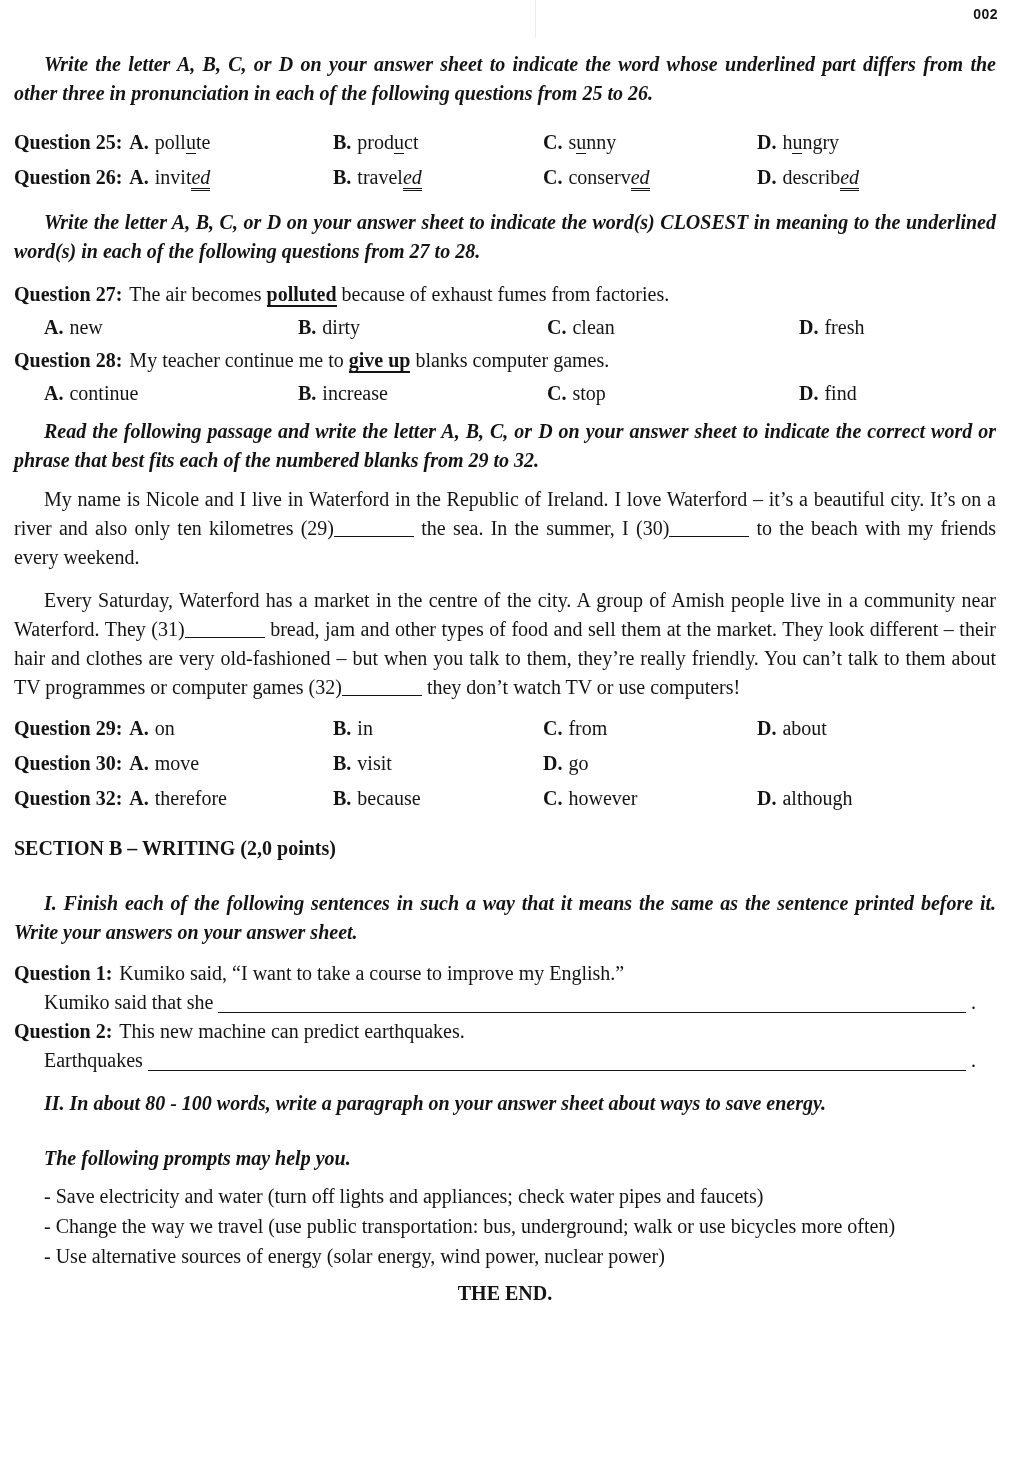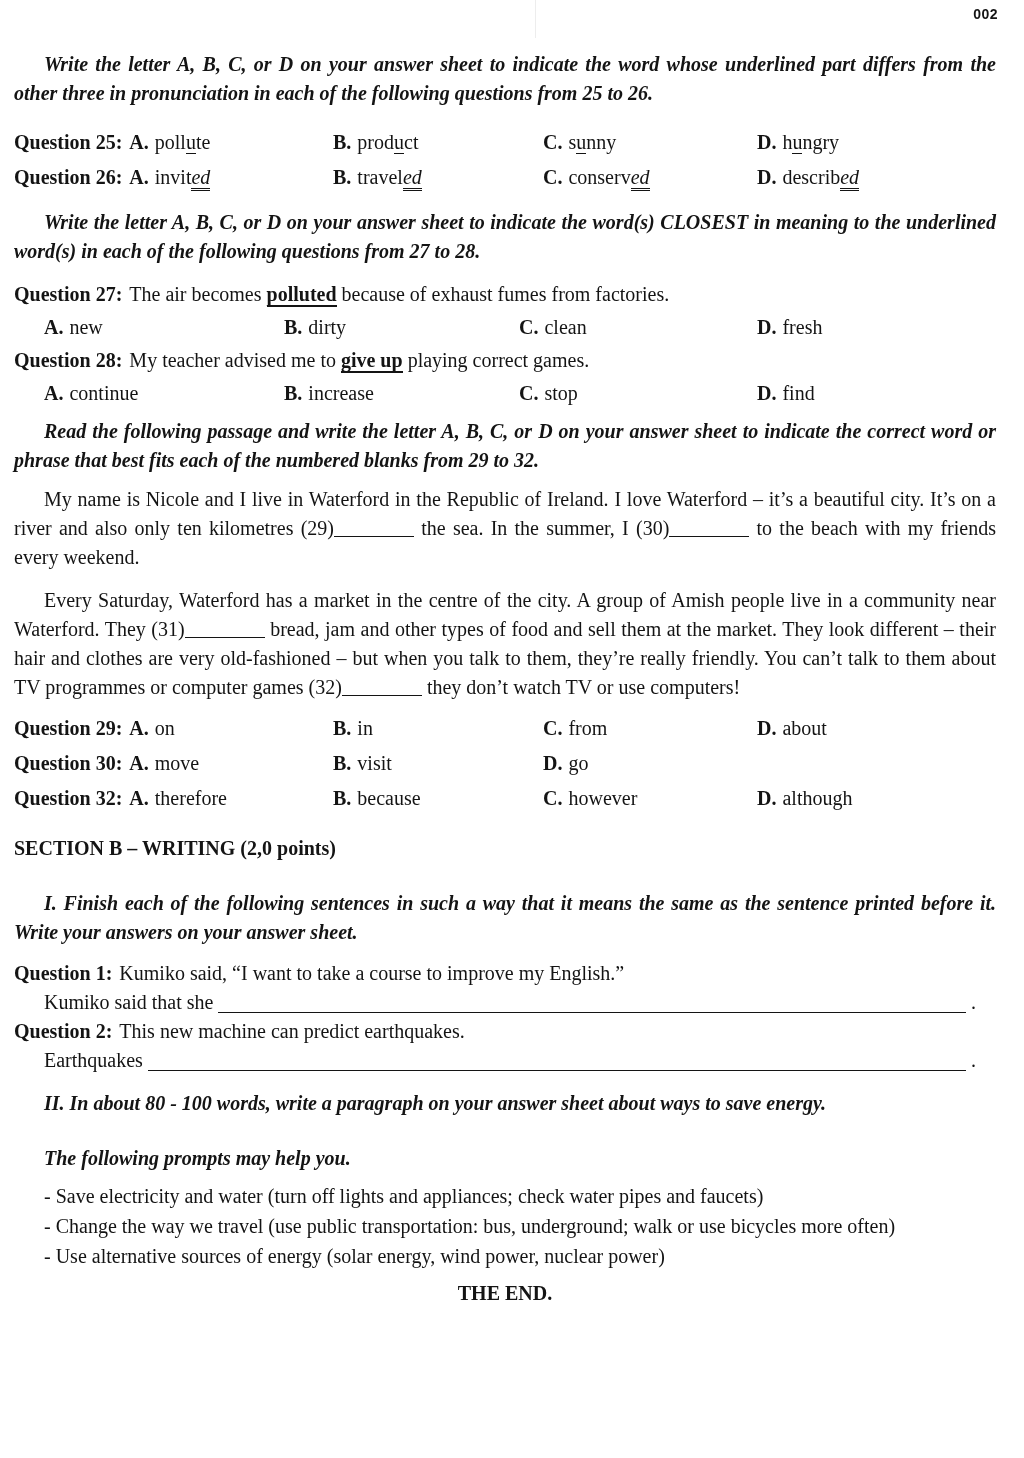--- a/index.html
+++ b/index.html
@@ -26,21 +26,21 @@
   #instr1{margin-top:42px;}
   #instr2{margin-top:13px;}
   #instr3{margin-top:7px;}
   #instrI{margin-top:26px;}
   #instrII{margin-top:14px;}
   #promptsHead{margin-top:26px;}
   .mcrow{display:grid;grid-template-columns:319px 210px 214px 1fr;line-height:35px;}
   .mcrow .cell{white-space:nowrap;overflow:visible;}
   #row25{margin-top:17px;}
   #row29{margin-top:9px;}
-  .optrow{display:grid;grid-template-columns:240px 235px 238px 1fr;line-height:33px;margin-left:30px;}
+  .optrow{display:grid;grid-template-columns:240px 235px 238px 1fr;line-height:33px;margin-left:30px;gap:14px;}
   .optrow .cell{white-space:nowrap;}
   .qlabel{font-weight:700;margin-right:7px;}
   .letter{font-weight:700;margin-right:6px;}
   .qsent{margin:0;line-height:33px;}
   #q27sent{margin-top:12px;}
   .para{margin:0;text-align:justify;text-indent:30px;line-height:29px;}
   #passage1{margin-top:10px;}
   #passage2{margin-top:14px;}
   .ul{border-bottom:1.6px solid #141414;}
   .dbl{border-bottom:3px double #141414;font-style:italic;}
@@ -101,21 +101,21 @@
     <span class="qlabel">Question 27:</span><span>The air becomes </span><span class="key">polluted</span><span> because of exhaust fumes from factories.</span>
   </p>
   <div class="optrow">
     <div class="cell"><span class="letter">A.</span><span>new</span></div>
     <div class="cell"><span class="letter">B.</span><span>dirty</span></div>
     <div class="cell"><span class="letter">C.</span><span>clean</span></div>
     <div class="cell"><span class="letter">D.</span><span>fresh</span></div>
   </div>
 
   <p class="qsent">
-    <span class="qlabel">Question 28:</span><span>My teacher advised me to </span><span class="key">give up</span><span> playing correct games.</span>
+    <span class="qlabel">Question 28:</span><span>My teacher continue me to </span><span class="key">give up</span><span> blanks computer games.</span>
   </p>
   <div class="optrow">
     <div class="cell"><span class="letter">A.</span><span>continue</span></div>
     <div class="cell"><span class="letter">B.</span><span>increase</span></div>
     <div class="cell"><span class="letter">C.</span><span>stop</span></div>
     <div class="cell"><span class="letter">D.</span><span>find</span></div>
   </div>
 
   <p class="instr" id="instr3">Read the following passage and write the letter A, B, C, or D on your answer sheet to indicate the correct word or phrase that best fits each of the numbered blanks from 29 to 32.</p>
 

